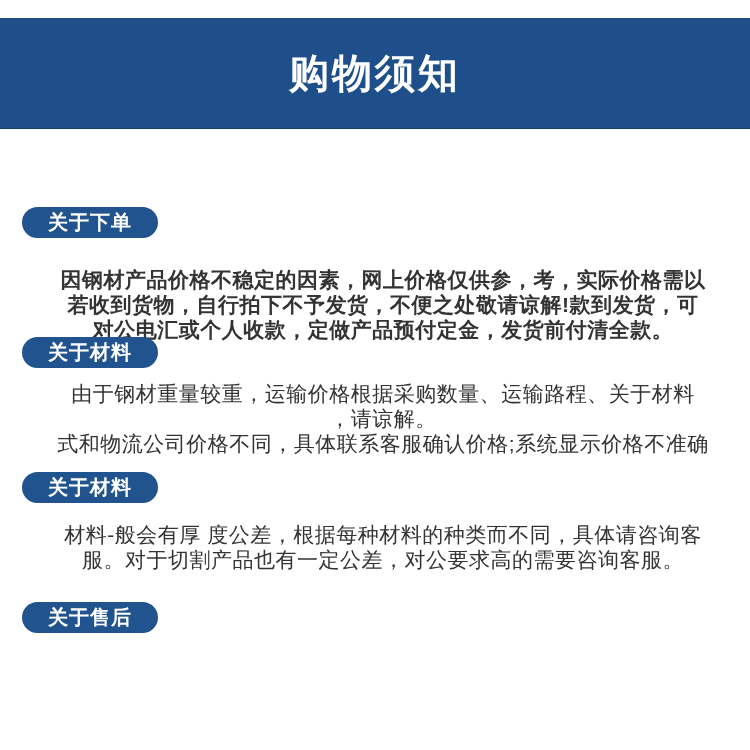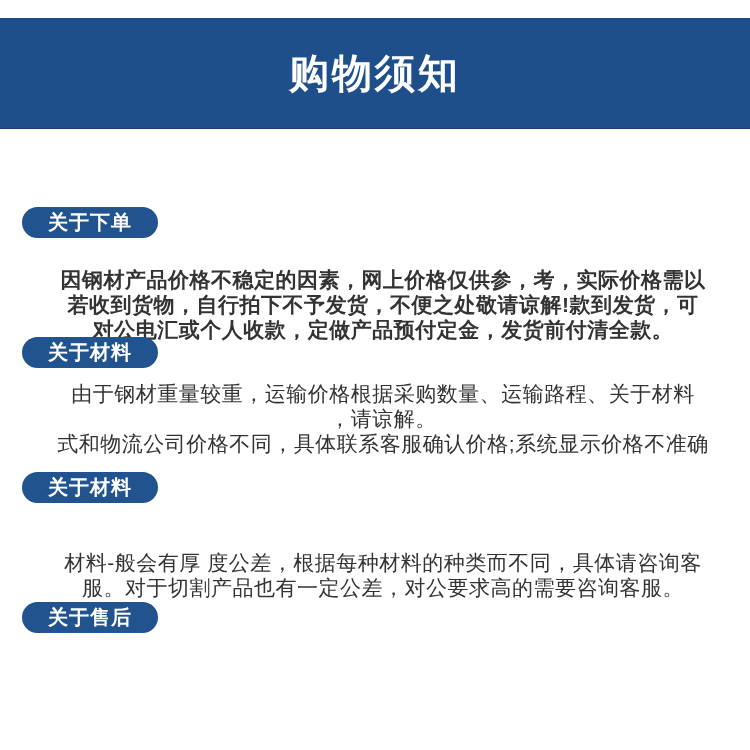--- a/index.html
+++ b/index.html
@@ -59,21 +59,21 @@
   }
   .para .line {
     white-space: nowrap;
   }
   
   .badge-1 { top: 207px; }
   .para-1  { top: 267px; font-weight: bold; }
   .badge-2 { top: 337px; }
   .para-2  { top: 381px; }
   .badge-3 { top: 472px; }
-  .para-3  { top: 522px; margin-top: 28px; }
+  .para-3  { top: 522px; }
   .badge-4 { top: 602px; }
   .para-4  { top: 646px; }
 </style>
 </head>
 <body>
 
 <div class="page">
 
   <div class="banner">
     <div class="banner-title">购物须知</div>

